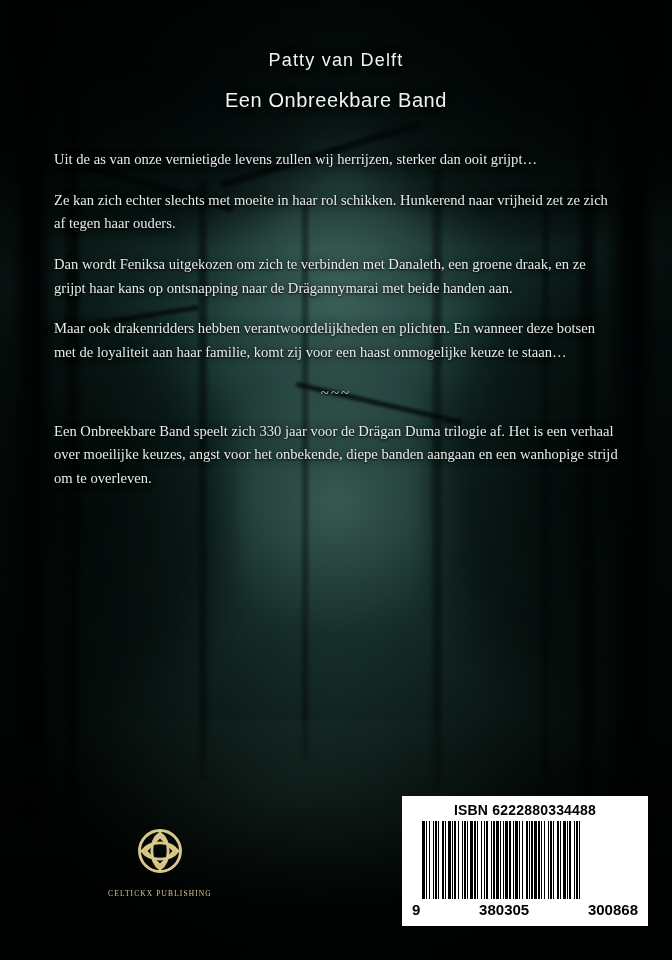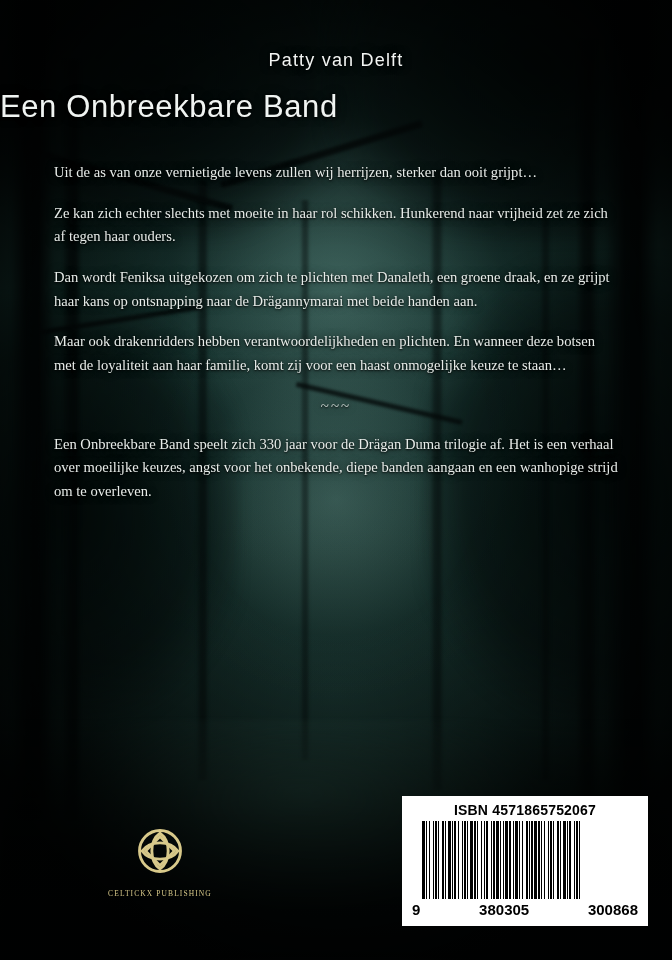--- a/index.html
+++ b/index.html
@@ -83,21 +83,22 @@
   #title {
     text-align: center;
     font-size: 46px;
     letter-spacing: 2.5px;
     margin-top: 12px;
     color: #ffffff;
     font-family: "Liberation Sans", sans-serif;
     font-weight: 400;
   }
   #subtitle {
-    font-size: 31px;
+    text-align: center;
+    font-size: 20px;
     letter-spacing: 0.6px;
     margin-top: 18px;
     color: #f0f4f2;
     font-family: "Liberation Sans", sans-serif;
     font-weight: 400;
   }
 
   #blurb {
     margin: 36px 54px 0 54px;
     font-size: 14.6px;
@@ -217,42 +218,42 @@
   <div id="vignette"></div>
 
   <div class="cover-text">
 
     <div id="author">Patty van Delft</div>
     <div id="subtitle">Een Onbreekbare Band</div>
 
     <div id="blurb">
       <p>Uit de as van onze vernietigde levens zullen wij herrijzen, sterker dan ooit grijpt…</p>
       <p>Ze kan zich echter slechts met moeite in haar rol schikken. Hunkerend naar vrijheid zet ze zich af tegen haar ouders.</p>
-      <p>Dan wordt Feniksa uitgekozen om zich te plichten met Danaleth, een groene draak, en ze grijpt haar kans op ontsnapping naar de Drägannymarai met beide handen aan.</p>
+      <p>Dan wordt Feniksa uitgekozen om zich te verbinden met Danaleth, een groene draak, en ze grijpt haar kans op ontsnapping naar de Drägannymarai met beide handen aan.</p>
       <p>Maar ook drakenridders hebben verantwoordelijkheden en plichten. En wanneer deze botsen met de loyaliteit aan haar familie, komt zij voor een haast onmogelijke keuze te staan…</p>
       <div class="divider">~~~</div>
       <p>Een Onbreekbare Band speelt zich 330 jaar voor de Drägan Duma trilogie af. Het is een verhaal over moeilijke keuzes, angst voor het onbekende, diepe banden aangaan en een wanhopige strijd om te overleven.</p>
     </div>
 
   </div>
 
   <div id="publisher">
     <svg id="knot" viewBox="0 0 100 100">
       <g fill="none" stroke="#d8c98a" stroke-width="4.5">
         <circle cx="50" cy="50" r="32"></circle>
         <path d="M50 22 C33 34, 33 66, 50 78 C67 66, 67 34, 50 22 Z"></path>
         <path d="M22 50 C34 33, 66 33, 78 50 C66 67, 34 67, 22 50 Z"></path>
         <rect x="34" y="34" width="32" height="32" transform="rotate(45 50 50)"></rect>
       </g>
     </svg>
     <div id="publisher-name">CELTICKX PUBLISHING</div>
   </div>
 
   <div id="barcode-box">
-    <div id="isbn-text">ISBN 4571865752067</div>
+    <div id="isbn-text">ISBN 6222880334488</div>
     <div id="bars">
         <i style="width: 3px; background: rgb(0, 0, 0);"></i>
         <i style="width: 1px; background: transparent;"></i>
         <i style="width: 1px; background: rgb(0, 0, 0);"></i>
         <i style="width: 2px; background: transparent;"></i>
         <i style="width: 1px; background: rgb(0, 0, 0);"></i>
         <i style="width: 3px; background: transparent;"></i>
         <i style="width: 1px; background: rgb(0, 0, 0);"></i>
         <i style="width: 1px; background: transparent;"></i>
         <i style="width: 2px; background: rgb(0, 0, 0);"></i>

